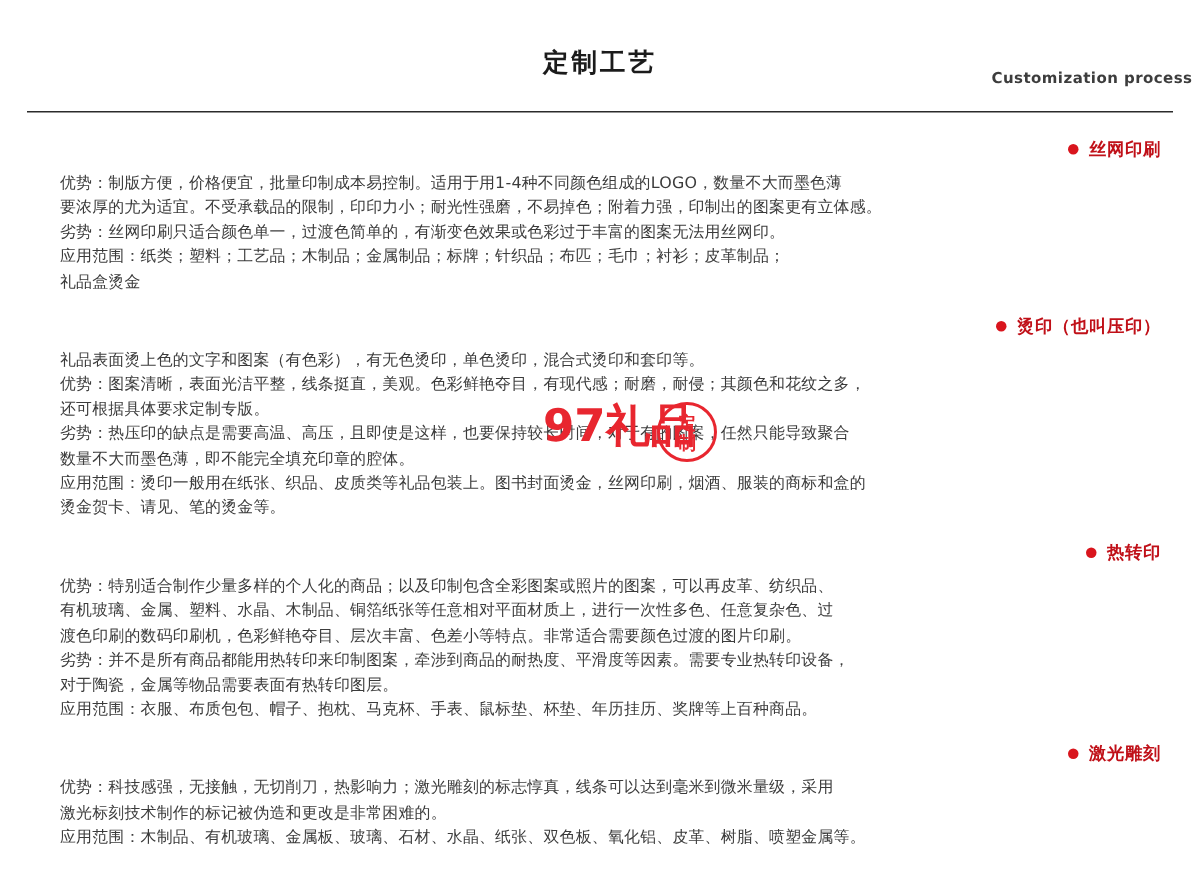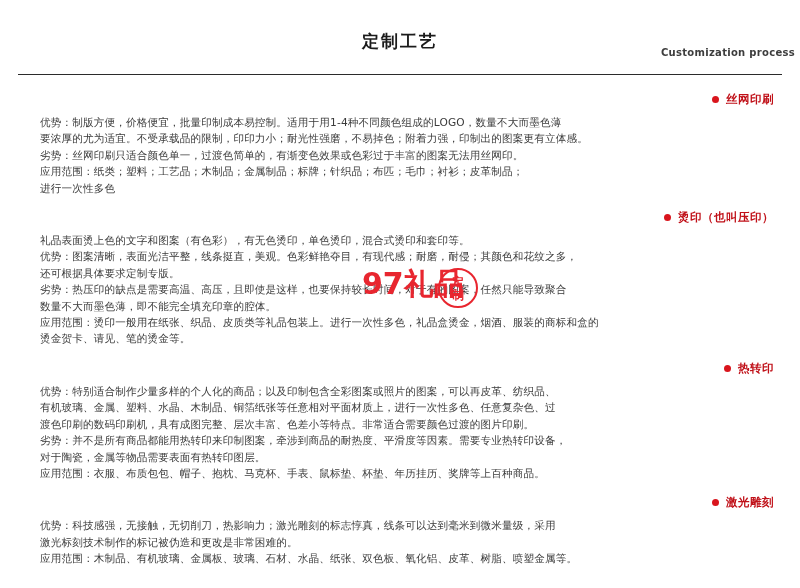--- a/index.html
+++ b/index.html
@@ -141,49 +141,49 @@
   <div class="section">
     <div class="sec-head">
       <span class="bullet"></span>
       <span class="sec-title">丝网印刷</span>
     </div>
     <div class="lines">
       <div class="line">优势：制版方便，价格便宜，批量印制成本易控制。适用于用1-4种不同颜色组成的LOGO，数量不大而墨色薄</div>
       <div class="line">要浓厚的尤为适宜。不受承载品的限制，印印力小；耐光性强磨，不易掉色；附着力强，印制出的图案更有立体感。</div>
       <div class="line">劣势：丝网印刷只适合颜色单一，过渡色简单的，有渐变色效果或色彩过于丰富的图案无法用丝网印。</div>
       <div class="line">应用范围：纸类；塑料；工艺品；木制品；金属制品；标牌；针织品；布匹；毛巾；衬衫；皮革制品；</div>
-      <div class="line">进行一次性多色</div>
+      <div class="line">礼品盒烫金</div>
     </div>
   </div>
 
   <div class="section">
     <div class="sec-head">
       <span class="bullet"></span>
       <span class="sec-title">烫印（也叫压印）</span>
     </div>
     <div class="lines">
       <div class="line">礼品表面烫上色的文字和图案（有色彩），有无色烫印，单色烫印，混合式烫印和套印等。</div>
       <div class="line">优势：图案清晰，表面光洁平整，线条挺直，美观。色彩鲜艳夺目，有现代感；耐磨，耐侵；其颜色和花纹之多，</div>
       <div class="line">还可根据具体要求定制专版。</div>
       <div class="line">劣势：热压印的缺点是需要高温、高压，且即使是这样，也要保持较长时间，对于有的图案，任然只能导致聚合</div>
       <div class="line">数量不大而墨色薄，即不能完全填充印章的腔体。</div>
-      <div class="line">应用范围：烫印一般用在纸张、织品、皮质类等礼品包装上。进行一次性多色，礼品盒烫金，烟酒、服装的商标和盒的</div>
+      <div class="line">应用范围：烫印一般用在纸张、织品、皮质类等礼品包装上。图书封面烫金，丝网印刷，烟酒、服装的商标和盒的</div>
       <div class="line">烫金贺卡、请见、笔的烫金等。</div>
     </div>
   </div>
 
   <div class="section">
     <div class="sec-head">
       <span class="bullet"></span>
       <span class="sec-title">热转印</span>
     </div>
     <div class="lines">
       <div class="line">优势：特别适合制作少量多样的个人化的商品；以及印制包含全彩图案或照片的图案，可以再皮革、纺织品、</div>
       <div class="line">有机玻璃、金属、塑料、水晶、木制品、铜箔纸张等任意相对平面材质上，进行一次性多色、任意复杂色、过</div>
-      <div class="line">渡色印刷的数码印刷机，具有成图完整、层次丰富、色差小等特点。非常适合需要颜色过渡的图片印刷。</div>
+      <div class="line">渡色印刷的数码印刷机，色彩鲜艳夺目、层次丰富、色差小等特点。非常适合需要颜色过渡的图片印刷。</div>
       <div class="line">劣势：并不是所有商品都能用热转印来印制图案，牵涉到商品的耐热度、平滑度等因素。需要专业热转印设备，</div>
       <div class="line">对于陶瓷，金属等物品需要表面有热转印图层。</div>
       <div class="line">应用范围：衣服、布质包包、帽子、抱枕、马克杯、手表、鼠标垫、杯垫、年历挂历、奖牌等上百种商品。</div>
     </div>
   </div>
 
   <div class="section">
     <div class="sec-head">
       <span class="bullet"></span>
       <span class="sec-title">激光雕刻</span>

